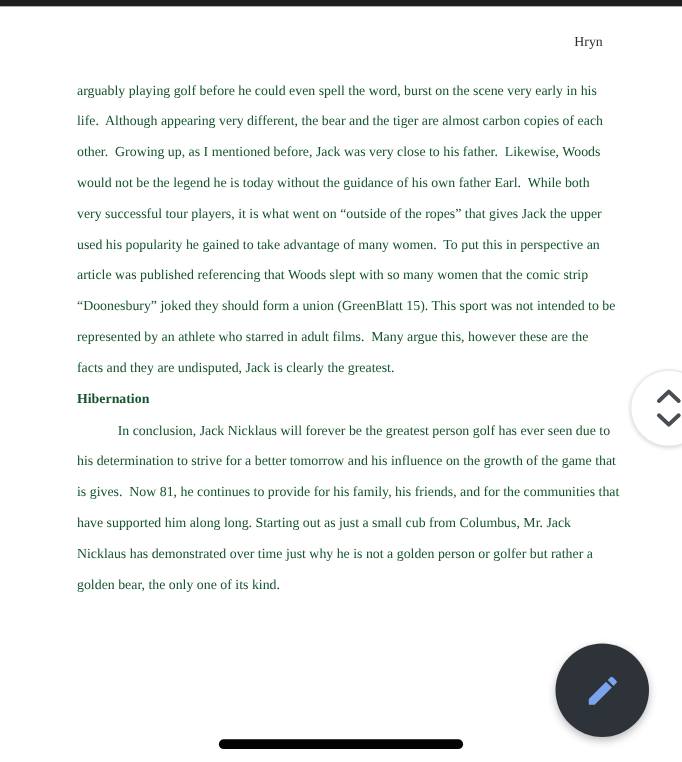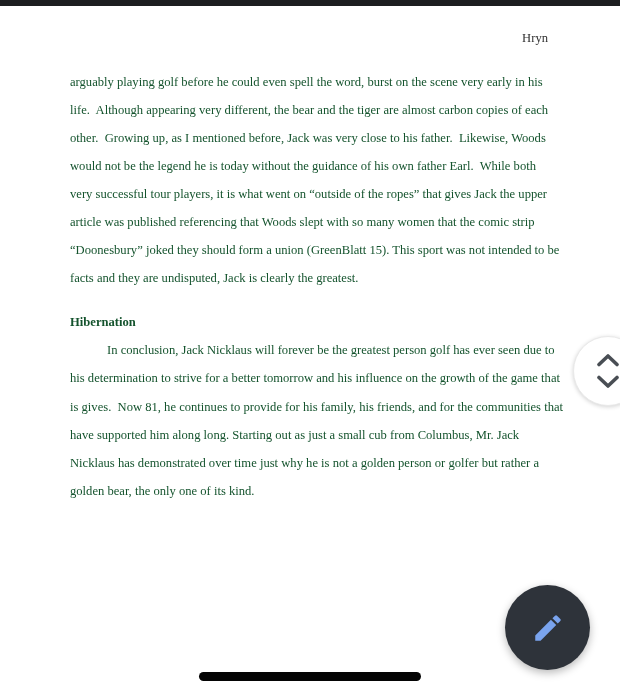--- a/index.html
+++ b/index.html
@@ -43,21 +43,20 @@
     height: 28.05px;
     line-height: 28.05px;
     white-space: pre;
   }
   .doc-line.indent { padding-left: 37px; }
   .section-heading {
     height: 28.05px;
     line-height: 28.05px;
     font-weight: bold;
     white-space: pre;
-    margin-top: 16px;
   }
   .scroll-widget {
     position: absolute;
     left: 573px; top: 336px;
     width: 70px; height: 70px;
     background: #ffffff;
     border: 1px solid #e9e9e9;
     border-radius: 50%;
     box-shadow: 0 1px 4px rgba(0,0,0,0.18);
     box-sizing: border-box;
@@ -109,22 +108,24 @@
   <div class="doc-page">
     <div class="doc-header">Hryn</div>
 
     <div class="doc-body">
       <div>
           <div class="doc-line">arguably playing golf before he could even spell the word, burst on the scene very early in his</div>
           <div class="doc-line">life.  Although appearing very different, the bear and the tiger are almost carbon copies of each</div>
           <div class="doc-line">other.  Growing up, as I mentioned before, Jack was very close to his father.  Likewise, Woods</div>
           <div class="doc-line">would not be the legend he is today without the guidance of his own father Earl.  While both</div>
           <div class="doc-line">very successful tour players, it is what went on “outside of the ropes” that gives Jack the upper</div>
+          <div class="doc-line">used his popularity he gained to take advantage of many women.  To put this in perspective an</div>
           <div class="doc-line">article was published referencing that Woods slept with so many women that the comic strip</div>
           <div class="doc-line">“Doonesbury” joked they should form a union (GreenBlatt 15). This sport was not intended to be</div>
+          <div class="doc-line">represented by an athlete who starred in adult films.  Many argue this, however these are the</div>
           <div class="doc-line">facts and they are undisputed, Jack is clearly the greatest.</div>
         </div>
       <div class="section-heading">Hibernation</div>
       <div>
           <div class="doc-line indent">In conclusion, Jack Nicklaus will forever be the greatest person golf has ever seen due to</div>
           <div class="doc-line">his determination to strive for a better tomorrow and his influence on the growth of the game that</div>
           <div class="doc-line">is gives.  Now 81, he continues to provide for his family, his friends, and for the communities that</div>
           <div class="doc-line">have supported him along long. Starting out as just a small cub from Columbus, Mr. Jack</div>
           <div class="doc-line">Nicklaus has demonstrated over time just why he is not a golden person or golfer but rather a</div>
           <div class="doc-line">golden bear, the only one of its kind.</div>

